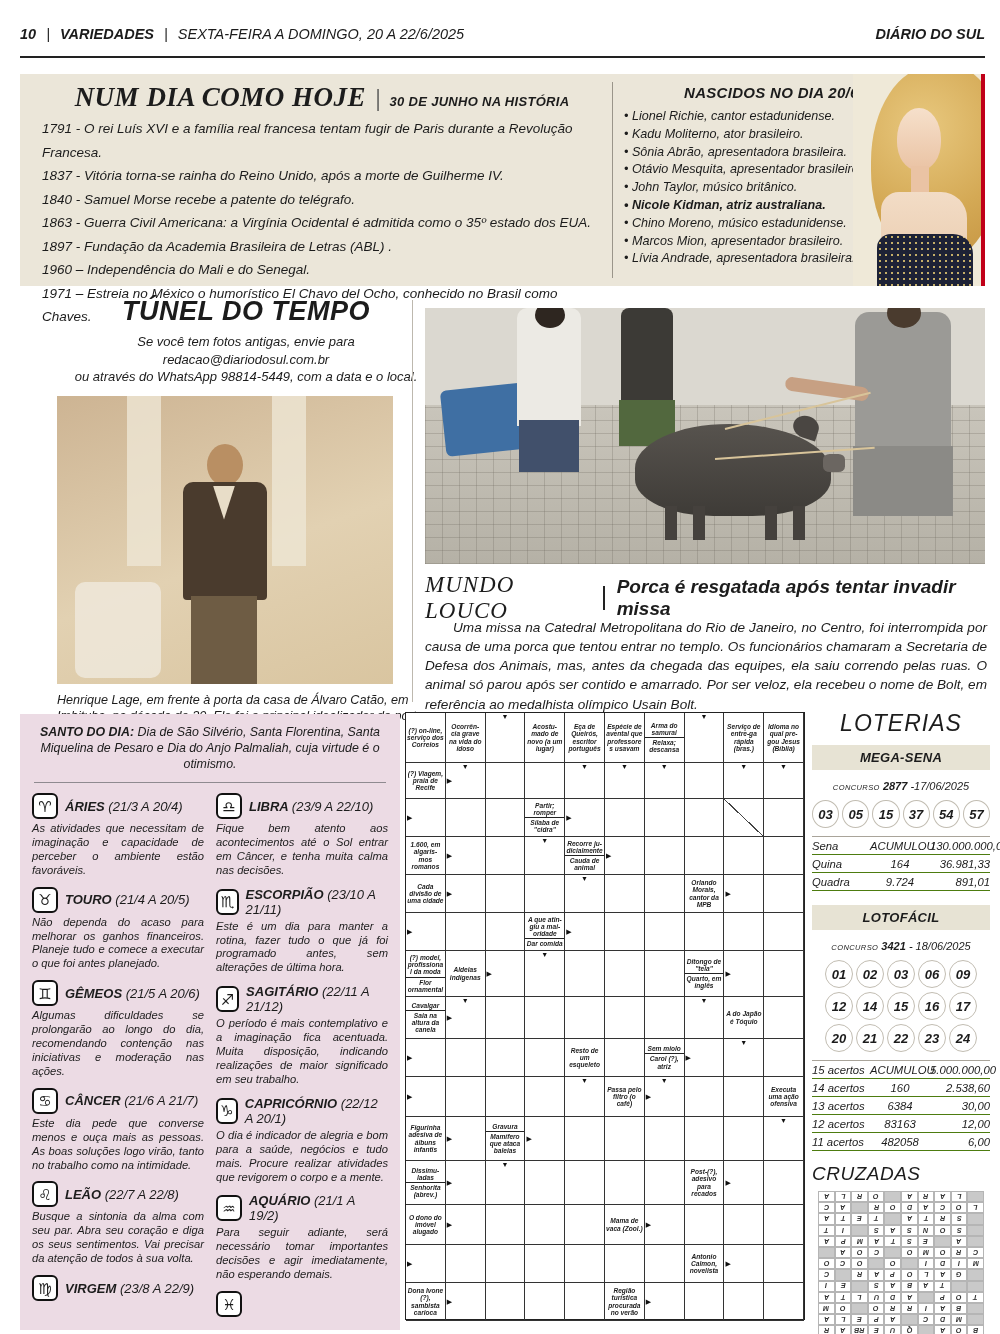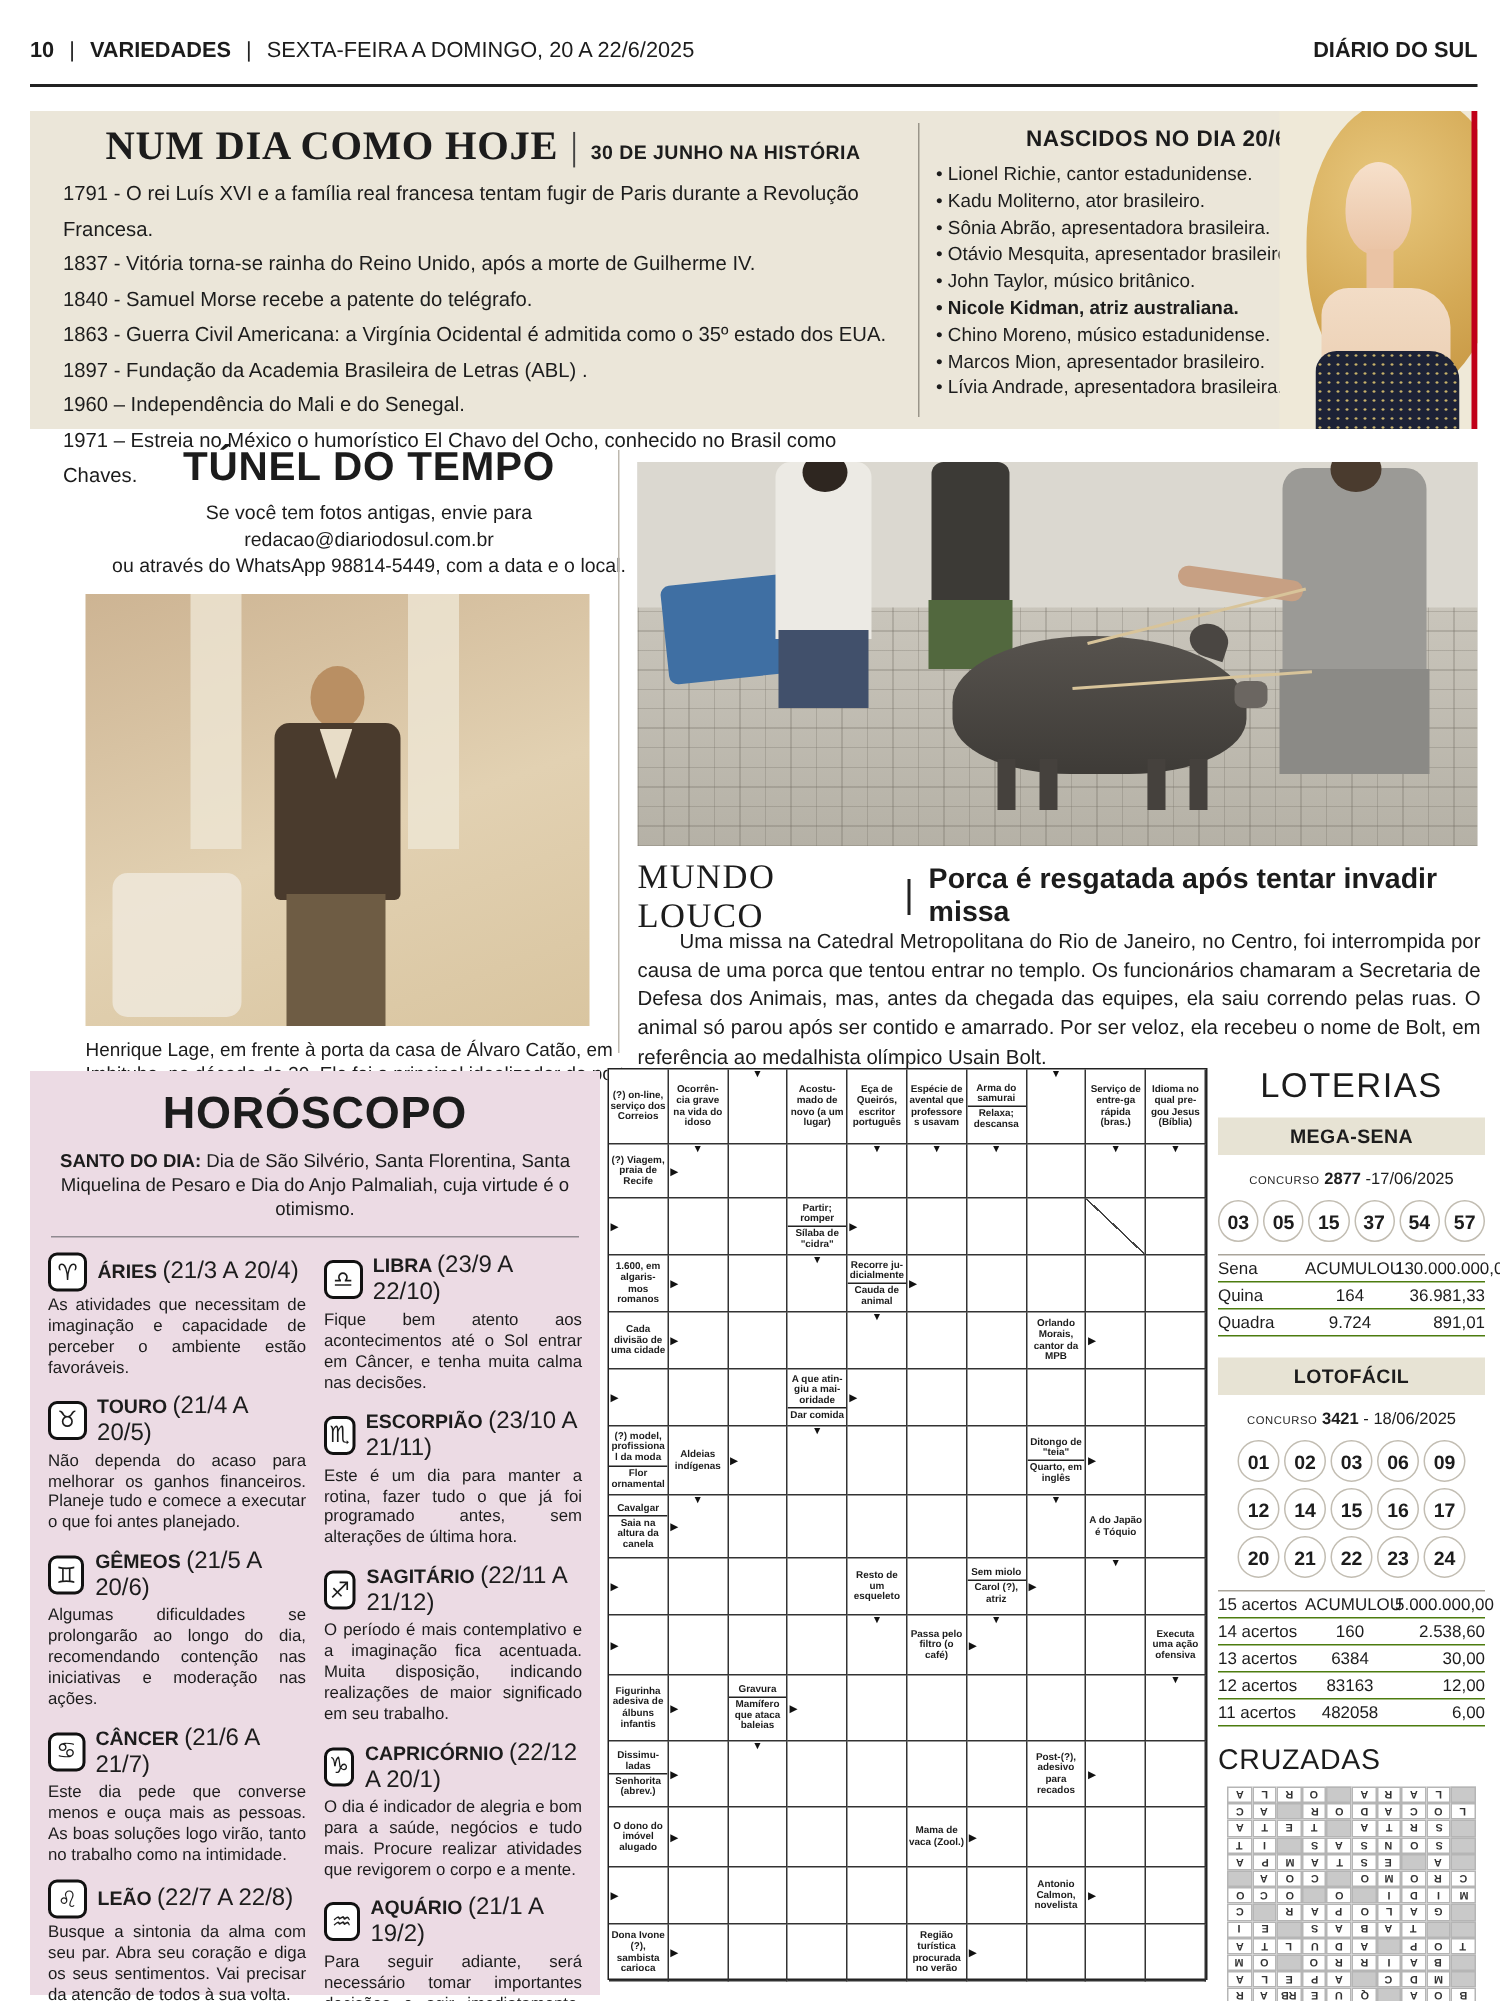--- a/index.html
+++ b/index.html
@@ -1,17 +1,17 @@
 <!DOCTYPE html>
 <html><head>
 <meta charset="utf-8">
 <style>
   html,body{margin:0;padding:0;background:#888;}
   .page{position:relative;width:1000px;height:1334px;background:#ffffff;overflow:hidden;
-        font-family:"Liberation Sans","DejaVu Sans",sans-serif;color:#1c1c1c;}
+        font-family:"Liberation Sans","DejaVu Sans",sans-serif;color:#1c1c1c;font-style:italic;}
   
   .topbar{position:absolute;left:20px;right:15px;top:26px;height:30px;border-bottom:2px solid #222;
           display:flex;justify-content:space-between;align-items:flex-start;font-size:14.5px;}
   .topbar .b{font-weight:bold;}
   .topbar .sep{margin:0 6px;color:#222;}
   
   .beige{position:absolute;left:20px;top:74px;width:965px;height:212px;background:#ebe6d9;}
   .numdia{position:absolute;left:22px;top:6px;width:560px;}
   .numdia h1{margin:2px 0 4px 0;text-align:center;font-family:"Liberation Serif","DejaVu Serif",serif;
              font-size:27px;letter-spacing:.5px;font-weight:bold;}
@@ -92,21 +92,21 @@
   .santo{font-size:12.4px;line-height:16px;text-align:center;}
   .santo .lb{font-weight:bold;}
   .horo hr{border:none;border-top:1px solid #8f8a90;margin:10px 2px 10px 2px;}
   .signs{display:flex;gap:12px;}
   .scol{width:50%;}
   .sign{margin-bottom:9px;}
   .sg-h{display:flex;align-items:center;gap:7px;margin-bottom:3px;}
   .sg-i{width:22px;height:22px;border:2px solid #111;border-radius:6px;background:#fff;
         display:flex;align-items:center;justify-content:center;font-size:15px;line-height:1;}
   .sg-n{font-size:13px;font-weight:bold;}
-  .sg-d{font-size:16px;font-weight:normal;}
+  .sg-d{font-size:13px;font-weight:normal;}
   .sg-t{font-size:11.2px;line-height:13.9px;text-align:justify;}
   
   .cw{position:absolute;left:405px;top:712px;width:400px;height:608px;display:grid;
       grid-template-columns:repeat(10,1fr);border:1.5px solid #222;box-sizing:border-box;background:#fff;}
   .cw-cell{position:relative;border-right:1px solid #333;border-bottom:1px solid #333;box-sizing:border-box;overflow:hidden;}
   .cw-cell.clue{display:flex;flex-direction:column;justify-content:center;}
   .cw-cell .cl{font-size:6.6px;font-weight:bold;line-height:7.2px;text-align:center;padding:1px 1px;
                word-wrap:break-word;flex:0 0 auto;}
   .cw-cell .cl + .cl{border-top:1px solid #222;}
   .ar-d{position:absolute;top:0;left:50%;transform:translateX(-50%);font-size:7px;color:#111;}
@@ -232,21 +232,20 @@
     <div class="pig-rope2"></div>
   </div>
   <div class="ml-head">
     <span class="t">MUNDO LOUCO</span>
     <span class="pipe"></span>
     <span class="h">Porca é resgatada após tentar invadir missa</span>
   </div>
   <p class="ml-body">Uma missa na Catedral Metropolitana do Rio de Janeiro, no Centro, foi interrompida por causa de uma porca que tentou entrar no templo.  Os funcionários chamaram a Secretaria de Defesa dos Animais, mas, antes da chegada das equipes, ela saiu correndo pelas ruas. O animal só parou após ser contido e amarrado. Por ser veloz, ela recebeu o nome de Bolt, em referência ao medalhista olímpico Usain Bolt.</p>
 
   <section class="horo">
-    <h2>HORÓSCOPO</h2>
     <div class="santo">
       <span class="lb">SANTO DO DIA:</span><span> Dia de São Silvério, Santa Florentina, Santa Miquelina de Pesaro e Dia do Anjo Palmaliah, cuja virtude é o otimismo.</span>
     </div>
     <hr>
     <div class="signs">
       <div class="scol">
           <div class="sign">
             <div class="sg-h">
               <span class="sg-i">♈</span>
               <span class="sg-n">ÁRIES <span class="sg-d">(21/3 A 20/4)</span></span>

